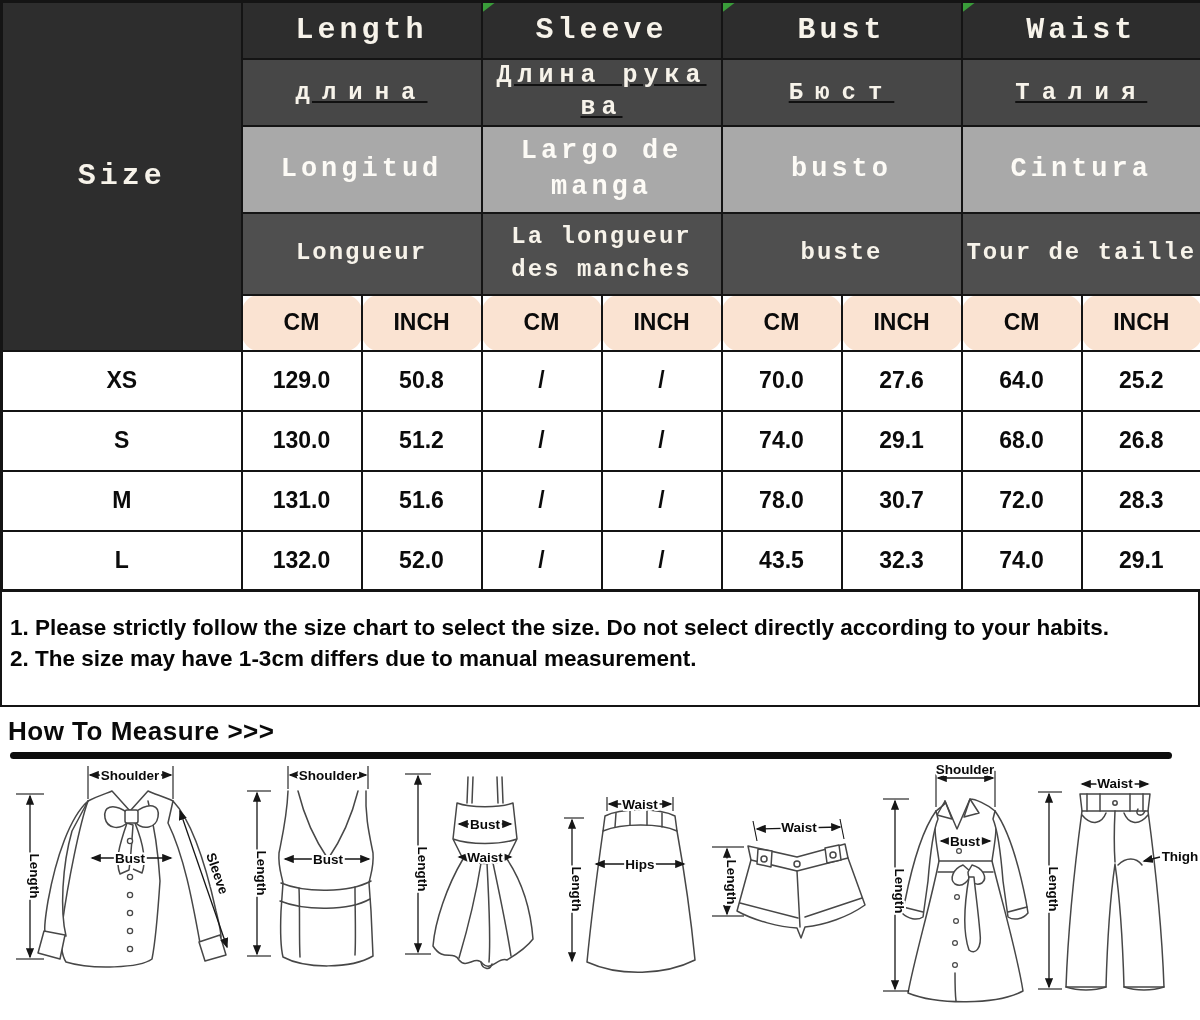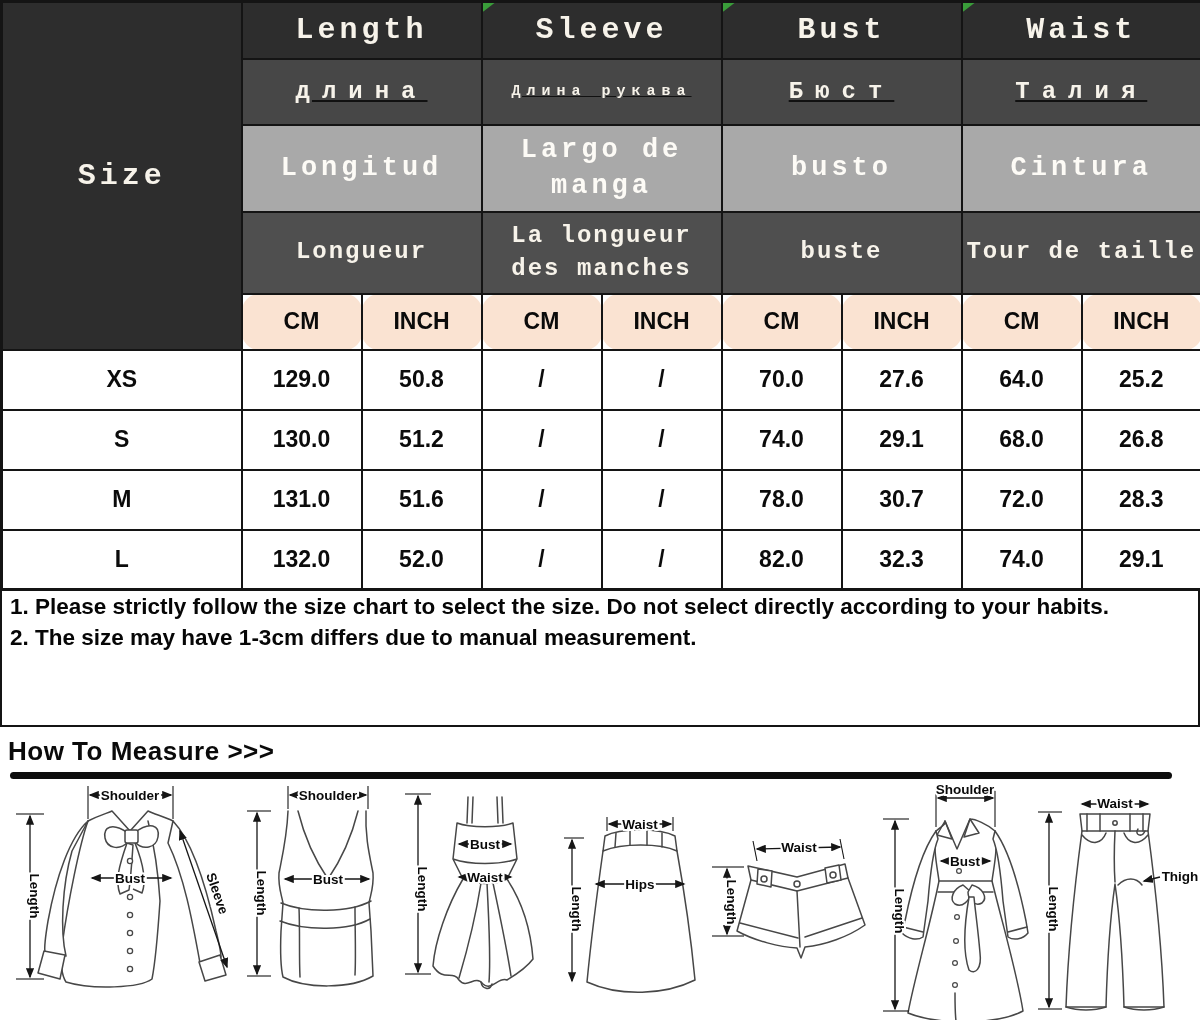--- a/index.html
+++ b/index.html
@@ -16,32 +16,32 @@
   table.size-table td{border:2px solid var(--table-border);text-align:center;vertical-align:middle;padding:0;position:relative;overflow:hidden;}
   col.c-size{width:240px;} col.c-u{width:120px;}
   tr.r-en{height:57px;} tr.r-ru{height:66px;text-decoration:underline;} tr.r-es{height:87px;} tr.r-fr{height:82px;} tr.r-units{height:56px;}
   tr.r-data{height:60px;}
   .size-cell{background:var(--size-cell-bg);color:var(--header-text);
     font:700 46px "Liberation Mono",monospace;letter-spacing:8px;}
   tr.r-en td{background:var(--header-bg);color:var(--header-text);
     font:700 30px "Liberation Mono",monospace;letter-spacing:4px;}
   tr.r-ru td{background:var(--row-ru-bg);color:var(--header-text);
     font:700 24px "Liberation Mono",monospace;letter-spacing:12px;}
-  tr.r-ru td.wrapcell{font-size:15px;letter-spacing:6px;line-height:1.3;word-break:break-all;padding:0 4px;}
+  tr.r-ru td.wrapcell{font-size:25px;letter-spacing:6px;line-height:1.3;word-break:break-all;padding:0 4px;}
   tr.r-es td{background:var(--row-es-bg);color:#fdfbf6;
     font:700 27px "Liberation Mono",monospace;letter-spacing:4px;line-height:1.35;}
   tr.r-fr td{background:var(--row-fr-bg);color:var(--header-text);
     font:700 24px "Liberation Mono",monospace;letter-spacing:2px;line-height:1.35;}
   tr.r-units td{background:var(--row-units-bg);font:700 23px "Liberation Sans",sans-serif;color:#0b0b0b;border-radius:17px;}
   tr.r-data td{background:#fff;font:700 23px "Liberation Sans",sans-serif;color:#0b0b0b;}
   .flag{position:absolute;top:0;left:0;width:12px;height:9px;background:var(--flag-green);
     clip-path:polygon(0 0,100% 0,0 100%);}
   
-  .notes{width:1200px;height:136px;border:2px solid var(--table-border);border-top:none;
-    padding:0 8px 0 8px;font:700 22.5px/1.38 "Liberation Sans",sans-serif;color:#060606;}
+  .notes{width:1200px;height:115px;border:2px solid var(--table-border);border-top:none;
+    padding:20px 8px 0 8px;font:700 22.5px/1.38 "Liberation Sans",sans-serif;color:#060606;}
   
   .measure-head{padding:9px 16px 0 0;}
   .measure-head h2{font:800 26px "Liberation Sans",sans-serif;color:#0a0a0a;margin:0 0 5px 8px;letter-spacing:0.5px;}
   .rule{height:7px;background:#0d0d0d;margin:0 12px 0 10px;border-radius:4px;}
   
   .figures{display:flex;align-items:flex-start;margin-top:2px;}
   .figures svg{display:block;flex:0 0 auto;}
   .g{fill:none;stroke:var(--line-art);stroke-width:1.5;stroke-linecap:round;stroke-linejoin:round;}
   .gf{fill:#fff;stroke:var(--line-art);stroke-width:1.5;stroke-linejoin:round;}
   .dim{stroke:#161616;stroke-width:1.3;fill:none;}
@@ -131,21 +131,21 @@
     <td>30.7</td>
     <td>72.0</td>
     <td>28.3</td>
   </tr>
   <tr class="r-data">
     <td>L</td>
     <td>132.0</td>
     <td>52.0</td>
     <td>/</td>
     <td>/</td>
-    <td>82.0</td>
+    <td>43.5</td>
     <td>32.3</td>
     <td>74.0</td>
     <td>29.1</td>
   </tr>
   </tbody>
 </table>
 
 <div class="notes">
   <p>1. Please strictly follow the size chart to select the size. Do not select directly according to your habits.</p>
   <p>2. The size may have 1-3cm differs due to manual measurement.</p>

